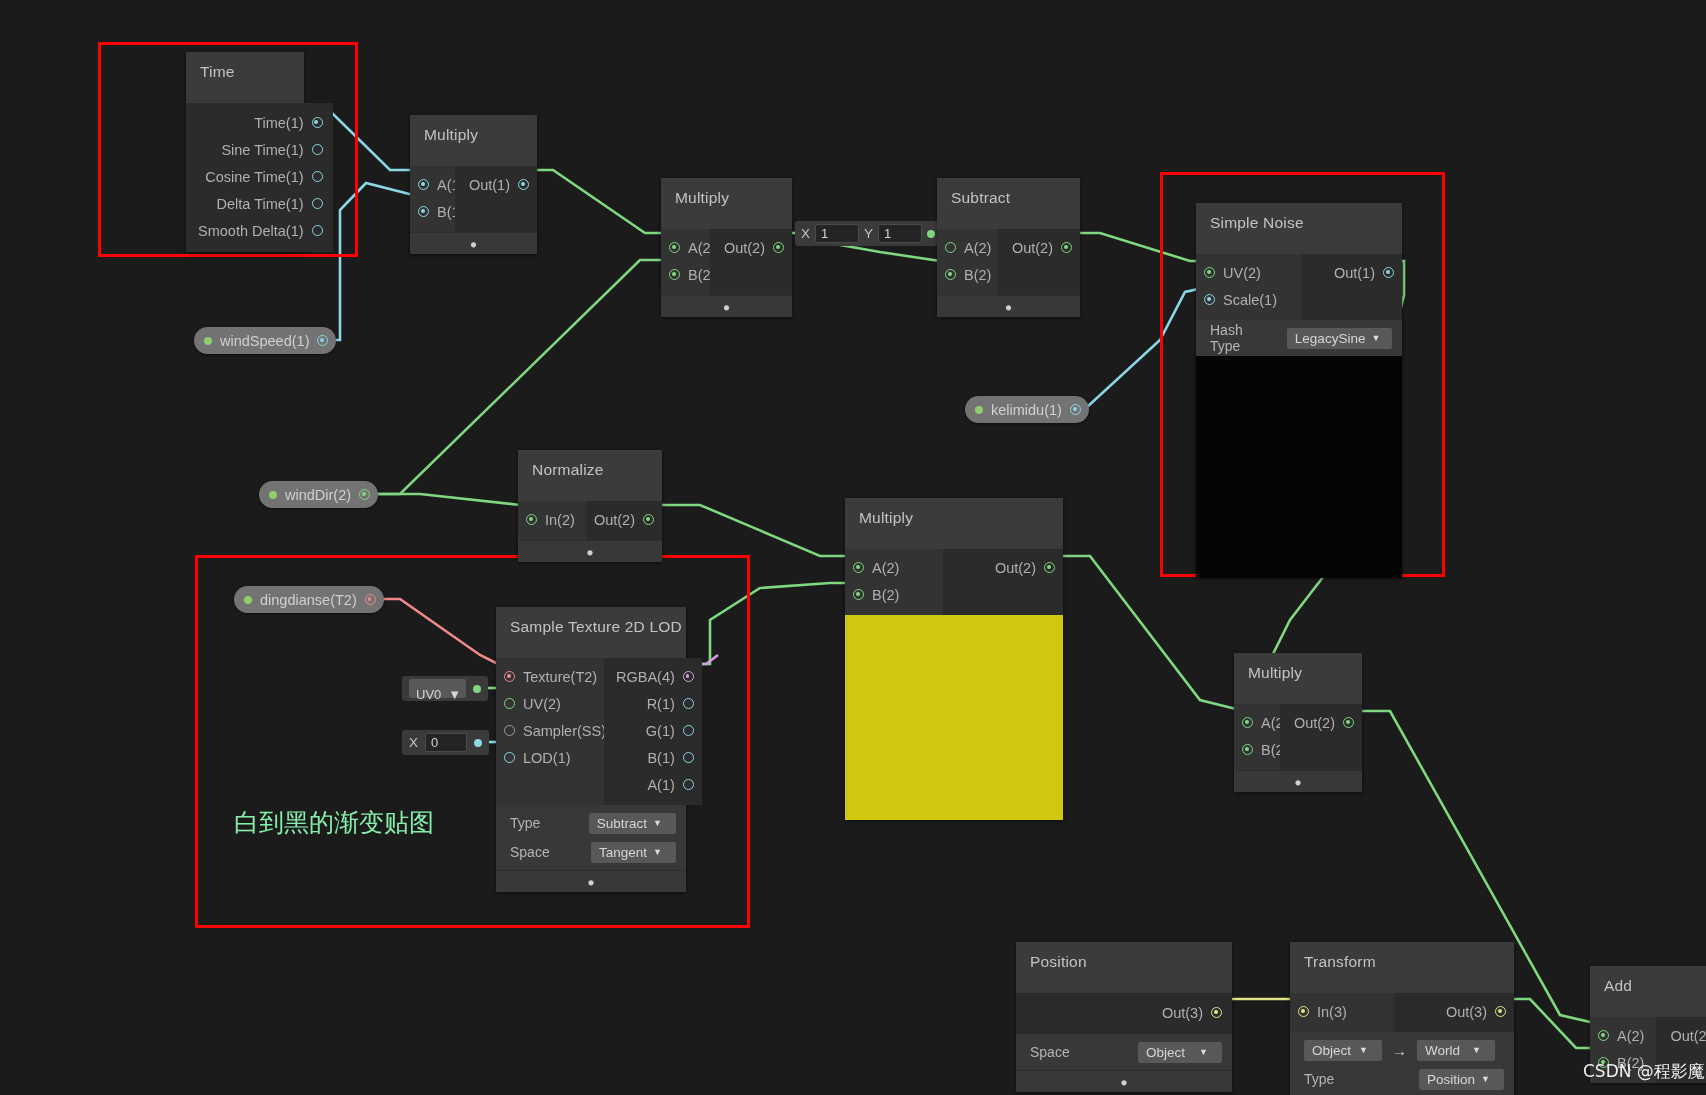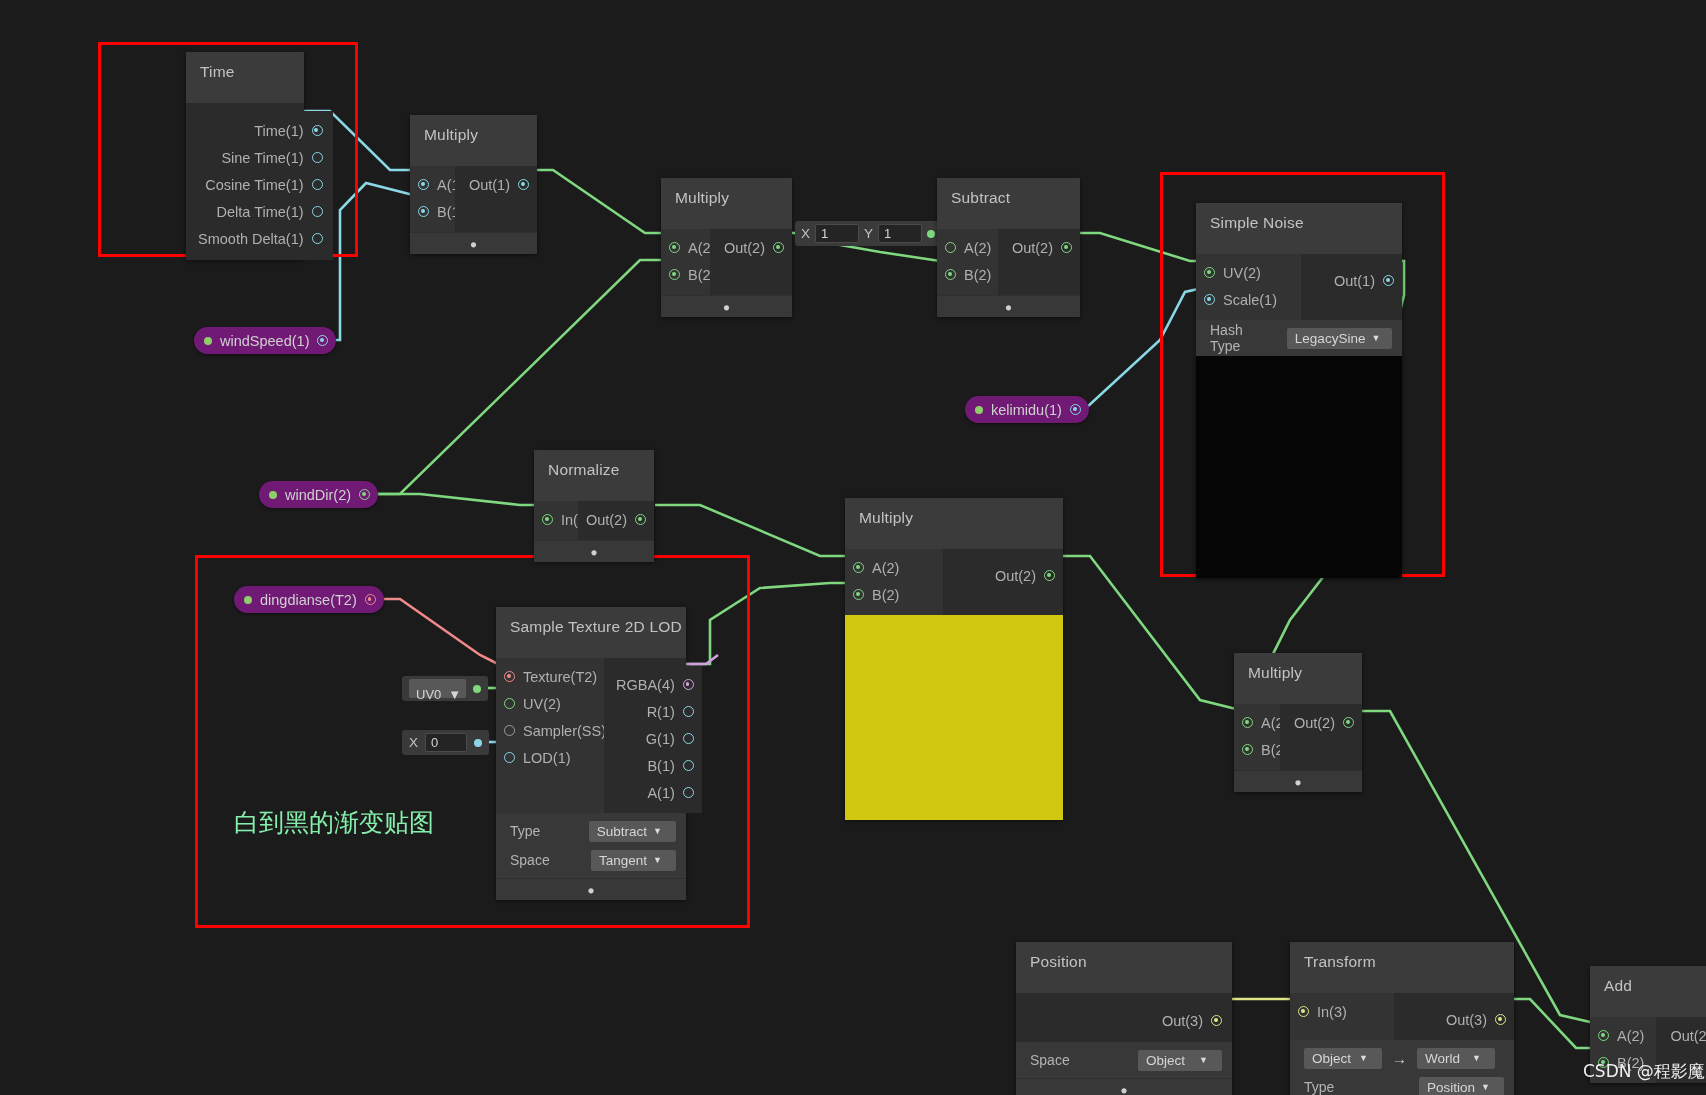--- a/index.html
+++ b/index.html
@@ -45,21 +45,20 @@
     padding: 8px 12px 10px 8px;
     display: flex; flex-direction: column; gap: 6px;
     min-width: 0;
   }
   .col-out {
     background: #2b2b2b;
     padding: 8px 8px 10px 12px;
     display: flex; flex-direction: column; gap: 6px;
     flex: 1;
     align-items: flex-end;
-    margin-top: 8px;
   }
   .col-out-left {
     background: #2b2b2b;
     padding: 8px 8px 10px 14px;
     display: flex; flex-direction: column; gap: 6px;
     flex: 1;
     align-items: flex-start;
   }
   .prow { display: flex; align-items: center; gap: 8px; height: 21px; white-space: nowrap; }
   .prow.out { flex-direction: row; justify-content: flex-end; }
@@ -98,21 +97,21 @@
   .foot {
     background: #383838; height: 22px;
     display: flex; align-items: center; justify-content: center;
     border-top: 1px solid #2f2f2f;
   }
   .chev { color: #d0d0d0; font-size: 12px; line-height: 1; }
   .preview { display: block; }
   
   .prop {
     position: absolute;
-    background: #701a75;
+    background: #737373;
     border-radius: 14px;
     height: 27px;
     display: flex; align-items: center; gap: 8px;
     padding: 0 8px 0 10px;
     font-size: 14.5px; color: #d0d0d0;
     box-shadow: 0 1px 3px rgba(0,0,0,.5);
   }
   .prop .sq { width: 8px; height: 8px; border-radius: 50%; flex: none; }
   
   .vecfield {
@@ -361,21 +360,21 @@
         <span class="lab">Hash Type</span>
         <span class="dd">
           <span>LegacySine</span>
           <span class="car">▼</span>
         </span>
       </div>
     </div>
     <div class="preview" style="height:222px; background:#050505;"></div>
   </div>
 
-  <div class="node" style="left:534px; top:450px; width:120px;">
+  <div class="node" style="left:518px; top:450px; width:144px;">
     <div class="title">Normalize</div>
     <div class="ports">
       <div class="col-in">
         <div class="prow">
           <span class="dot v2 filled"></span>
           <span class="plabel">In(2)</span>
         </div>
       </div>
       <div class="col-out-left" style="padding-left:8px;">
         <div class="prow">

